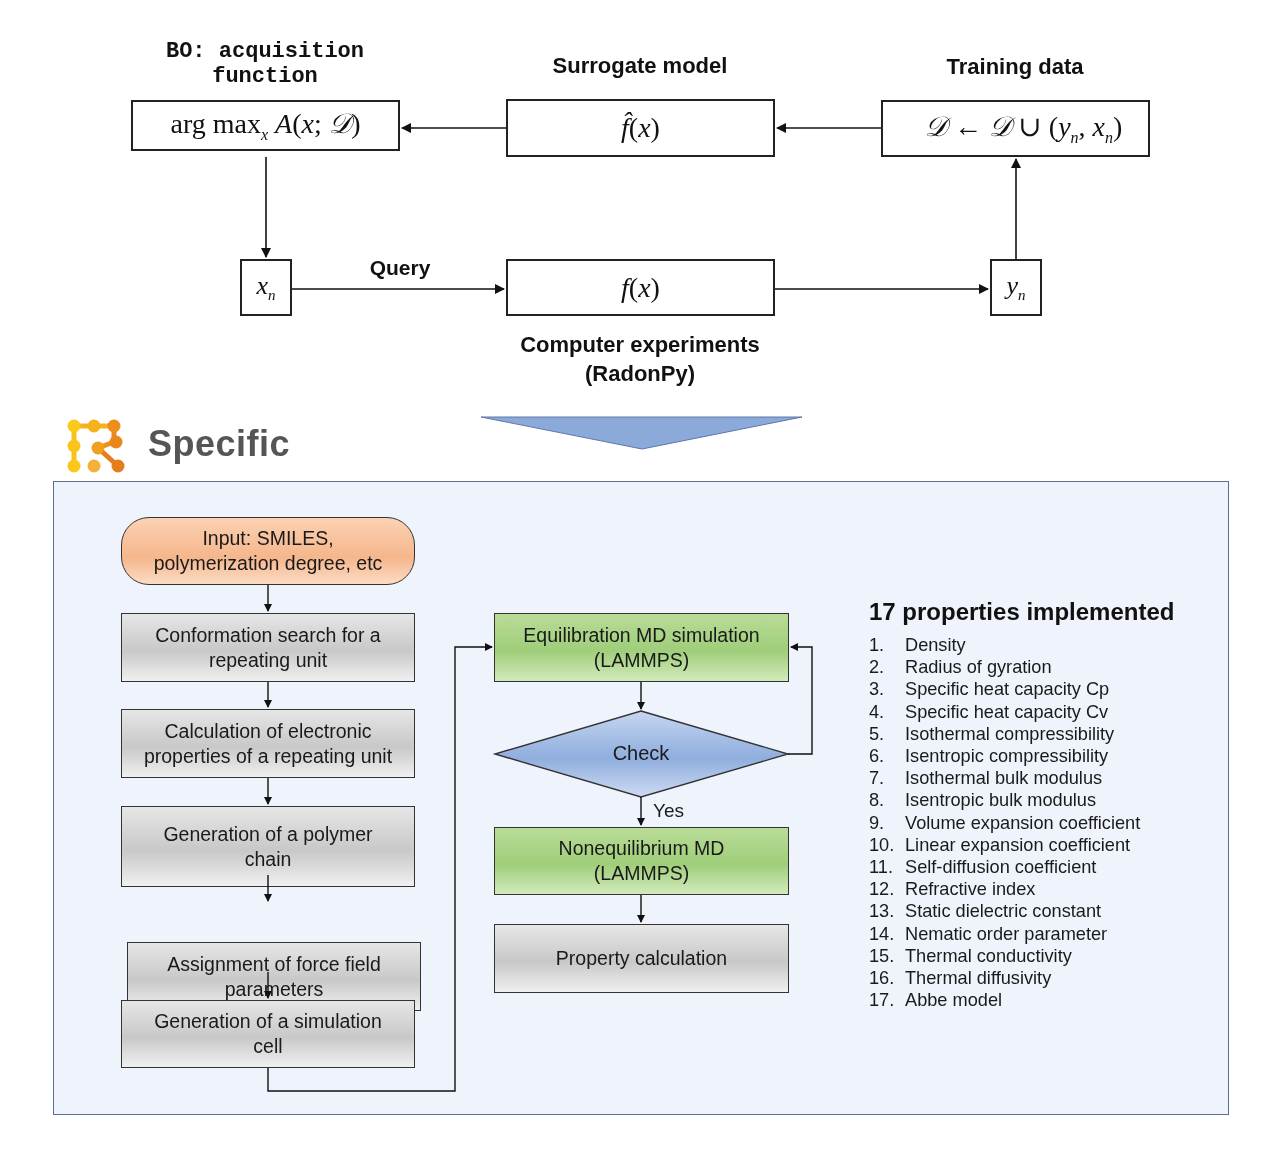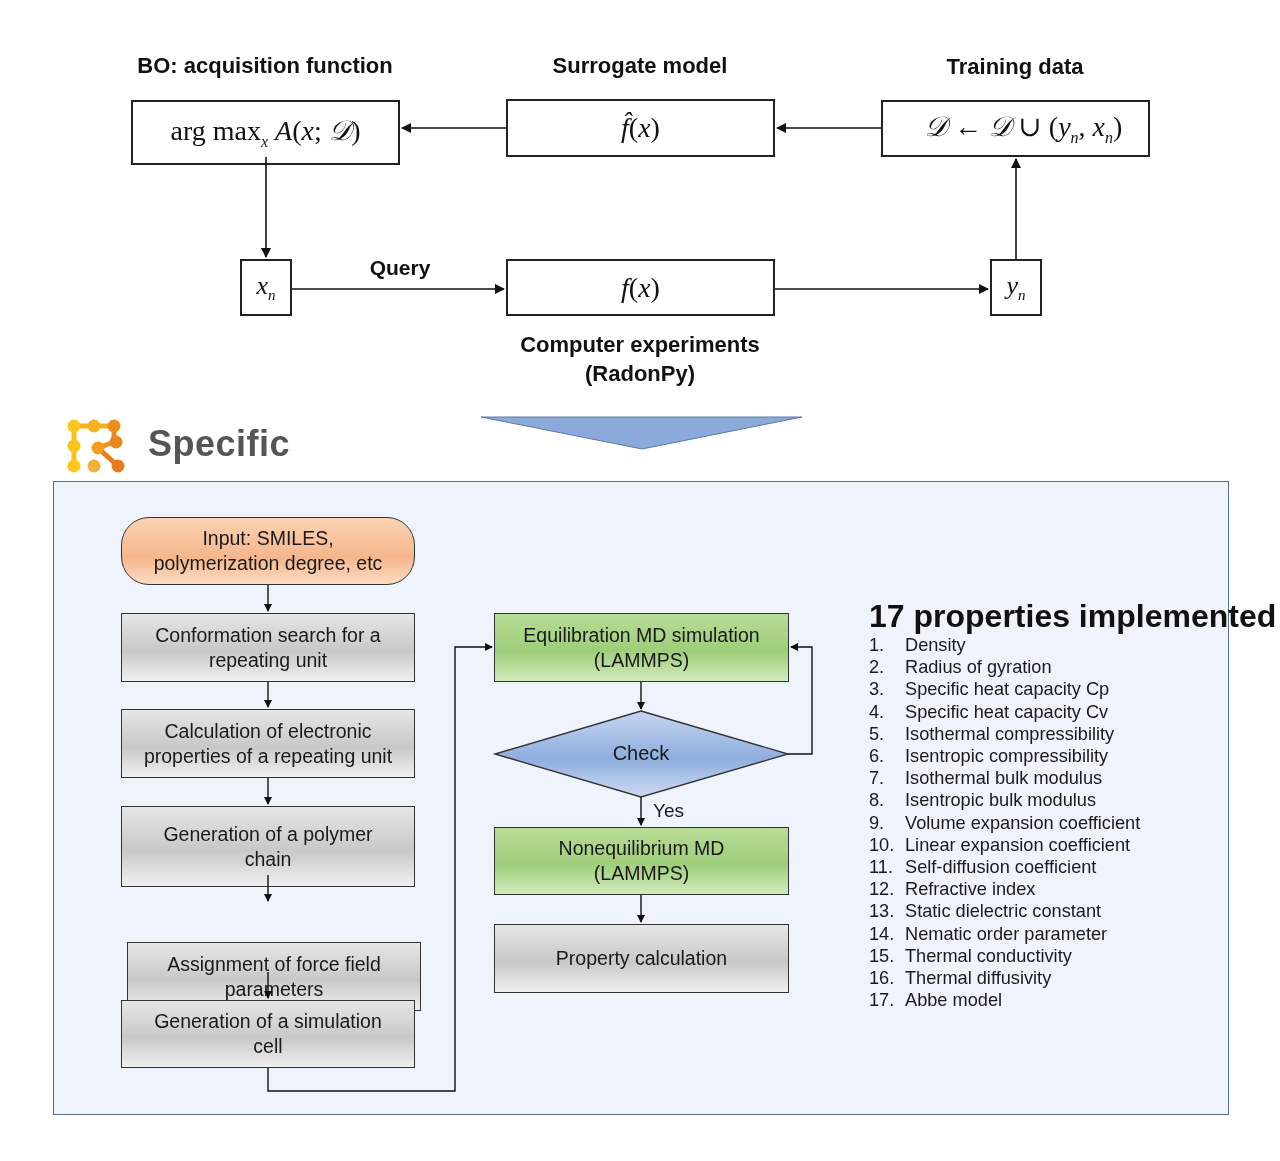--- a/index.html
+++ b/index.html
@@ -17,33 +17,33 @@
            background: #eff3fc; border: 1.5px solid #5d6f8e; box-sizing: border-box; }
   .node { position: absolute; box-sizing: border-box; border: 1.5px solid #333;
           display: flex; align-items: center; justify-content: center; text-align: center;
           font-size: 19.5px; line-height: 25px; color: #1a1a1a; padding: 18px 6px; }
   .gray { background: linear-gradient(to bottom, #e6e6e6 0%, #c8c8c8 55%, #f0f0f0 100%); }
   .green { background: linear-gradient(to bottom, #b9dc97 0%, #9fce7a 55%, #d2eabb 100%); }
   .orange { background: linear-gradient(to bottom, #fbd2b3 0%, #f5b68c 60%, #fcdcc4 100%);
             border-radius: 28px; }
   .diamond-label { position: absolute; font-size: 20px; text-align: center; color: #1a1a1a; }
   .yes-label { position: absolute; font-size: 19px; color: #1a1a1a; }
-  .props-title { position: absolute; left: 869px; top: 598px; font-size: 32px; font-weight: bold; color: #111; }
+  .props-title { position: absolute; left: 869px; top: 598px; font-size: 24px; font-weight: bold; color: #111; }
   .props-list { position: absolute; left: 869px; top: 634px; font-size: 18.2px; line-height: 22.2px; color: #1a1a1a; }
   .prop-row { display: flex; white-space: nowrap; }
   .prop-num { width: 36px; }
 </style>
 </head>
 <body>
 
-<div class="abs heading" style="left:110px; top:53px; width:310px;">BO: acquisition function</div>
+<div class="abs heading" style="left:110px; top:39px; width:310px;font-family:Liberation Mono, monospace;">BO: acquisition function</div>
 <div class="abs heading" style="left:505px; top:53px; width:270px;">Surrogate model</div>
 <div class="abs heading" style="left:880px; top:54px; width:270px;">Training data</div>
 
-<div class="mathbox math" style="left:131px; top:100px; width:269px; height:65px;">
+<div class="mathbox math" style="left:131px; top:100px; width:269px; height:51px;">
   <span>arg max<sub style="font-size:16px;font-style:italic;">x</sub>&nbsp;<i>A</i>(<i>x</i>; <i style="font-family:'DejaVu Serif',serif;">𝒟</i>)</span>
 </div>
 <div class="mathbox math" style="left:506px; top:99px; width:269px; height:58px;">
   <span><i>f̂</i>(<i>x</i>)</span>
 </div>
 <div class="mathbox math" style="left:881px; top:100px; width:269px; height:57px;padding-left:16px;">
   <span><i>𝒟</i> ← <i>𝒟</i> ∪ (<i>y</i><sub style="font-size:16px;"><i>n</i></sub>, <i>x</i><sub style="font-size:16px;"><i>n</i></sub>)</span>
 </div>
 <div class="mathbox math" style="left:240px; top:259px; width:52px; height:57px; font-size:26px;">
   <span><i>x</i><sub style="font-size:15px;"><i>n</i></sub></span>

